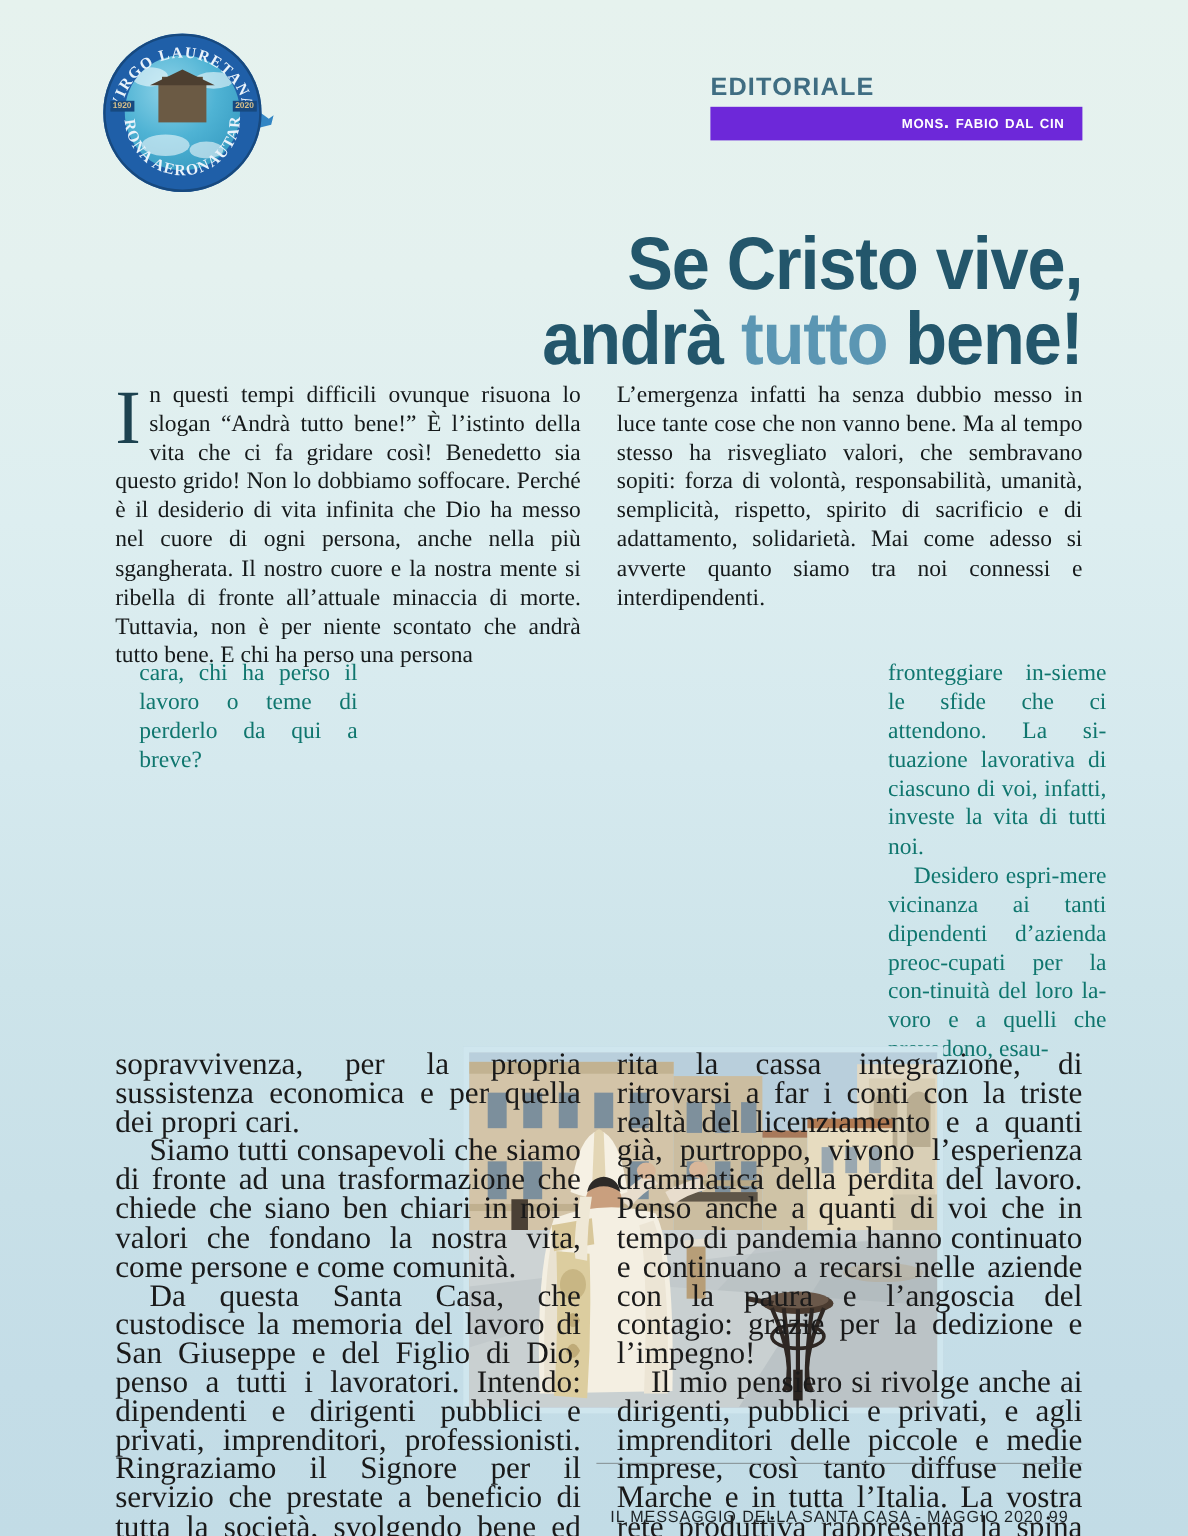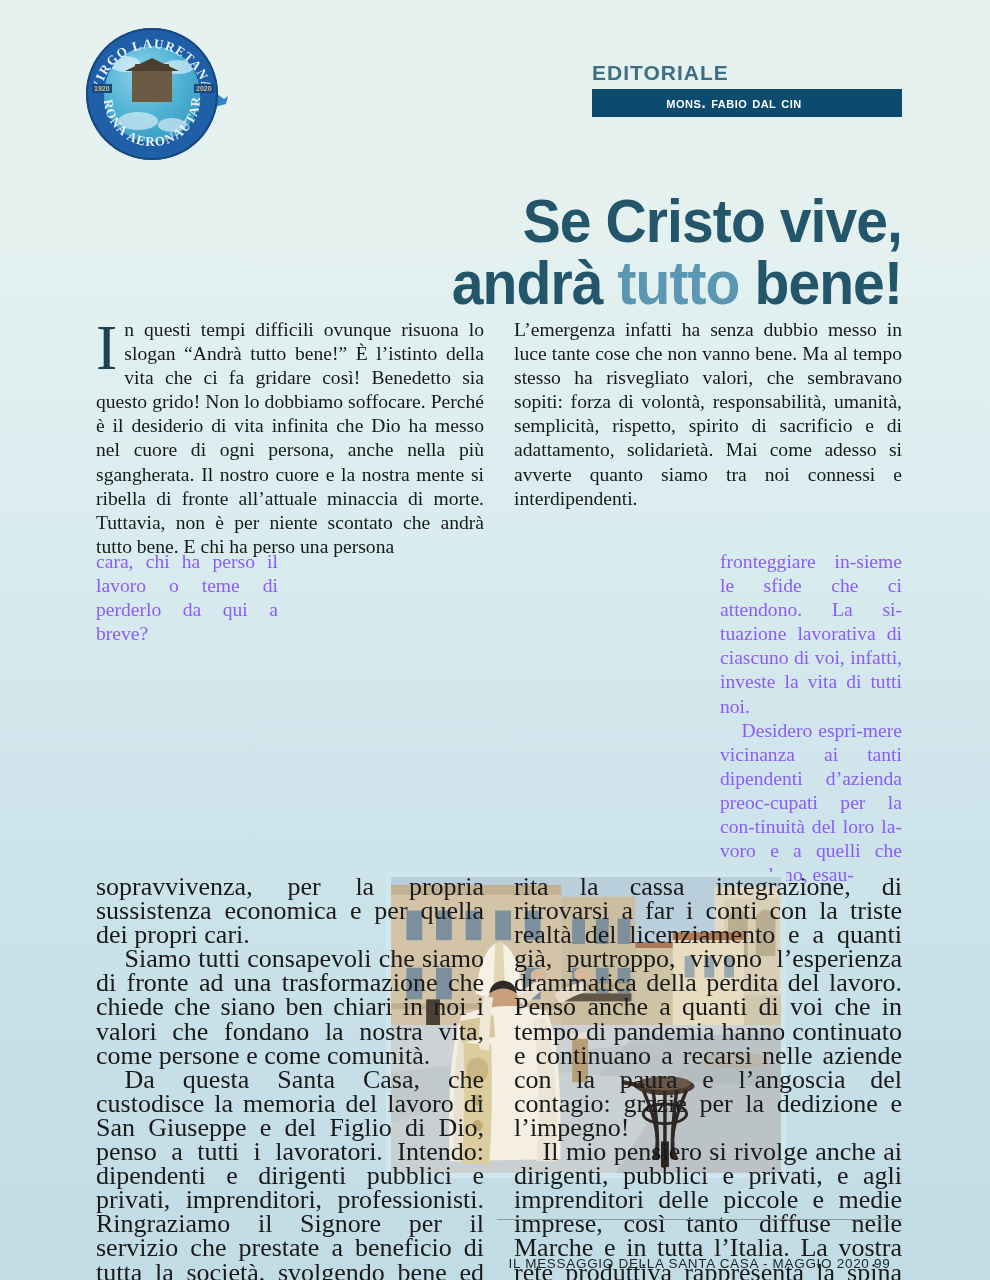--- a/index.html
+++ b/index.html
@@ -118,26 +118,26 @@
   .editoriale-kicker {
     font-family: "Liberation Sans", sans-serif;
     font-weight: 700;
     font-size: 21px;
     letter-spacing: 1px;
     color: #3f6d82;
     line-height: 26px;
   }
   .byline-bar {
     margin-top: 3px;
-    background: #0c4a6e;
+    background: #6d28d9;
     height: 28px;
     display: flex;
     align-items: center;
-    justify-content: center;
-    padding-right: 26px;
+    justify-content: flex-end;
+    padding-right: 15px;
     box-sizing: border-box;
   }
   .byline-text {
     font-family: "Liberation Sans", sans-serif;
     font-weight: 700;
     font-size: 16px;
     color: #ffffff;
     letter-spacing: 0.5px;
     font-variant: small-caps;
     text-transform: lowercase;
@@ -199,21 +199,22 @@
     color: #1d4250;
   }
 
   
   .narrow {
     position: absolute;
     width: 182px;
     font-size: 19.6px;
     line-height: 24.1px;
     text-align: justify;
-    color: #8b5cf6;
+    color: #0f766e;
+    margin-left: 20px;
   }
   .narrow p { margin: 0; text-indent: 1.1em; }
   .narrow p.noindent { text-indent: 0; }
   .narrow-left  { left: 0;   top: 232px; }
   .narrow-right { left: 624px; top: 232px; }
 
   .flow-left  { position: absolute; left: 0;   top: 557px; width: 388px; }
   .flow-right { position: absolute; left: 418px; top: 557px; width: 388px; }
   .flow-left p, .flow-right p { margin: 0; text-indent: 1.1em; }
   .flow-left p.noindent, .flow-right p.noindent { text-indent: 0; }

